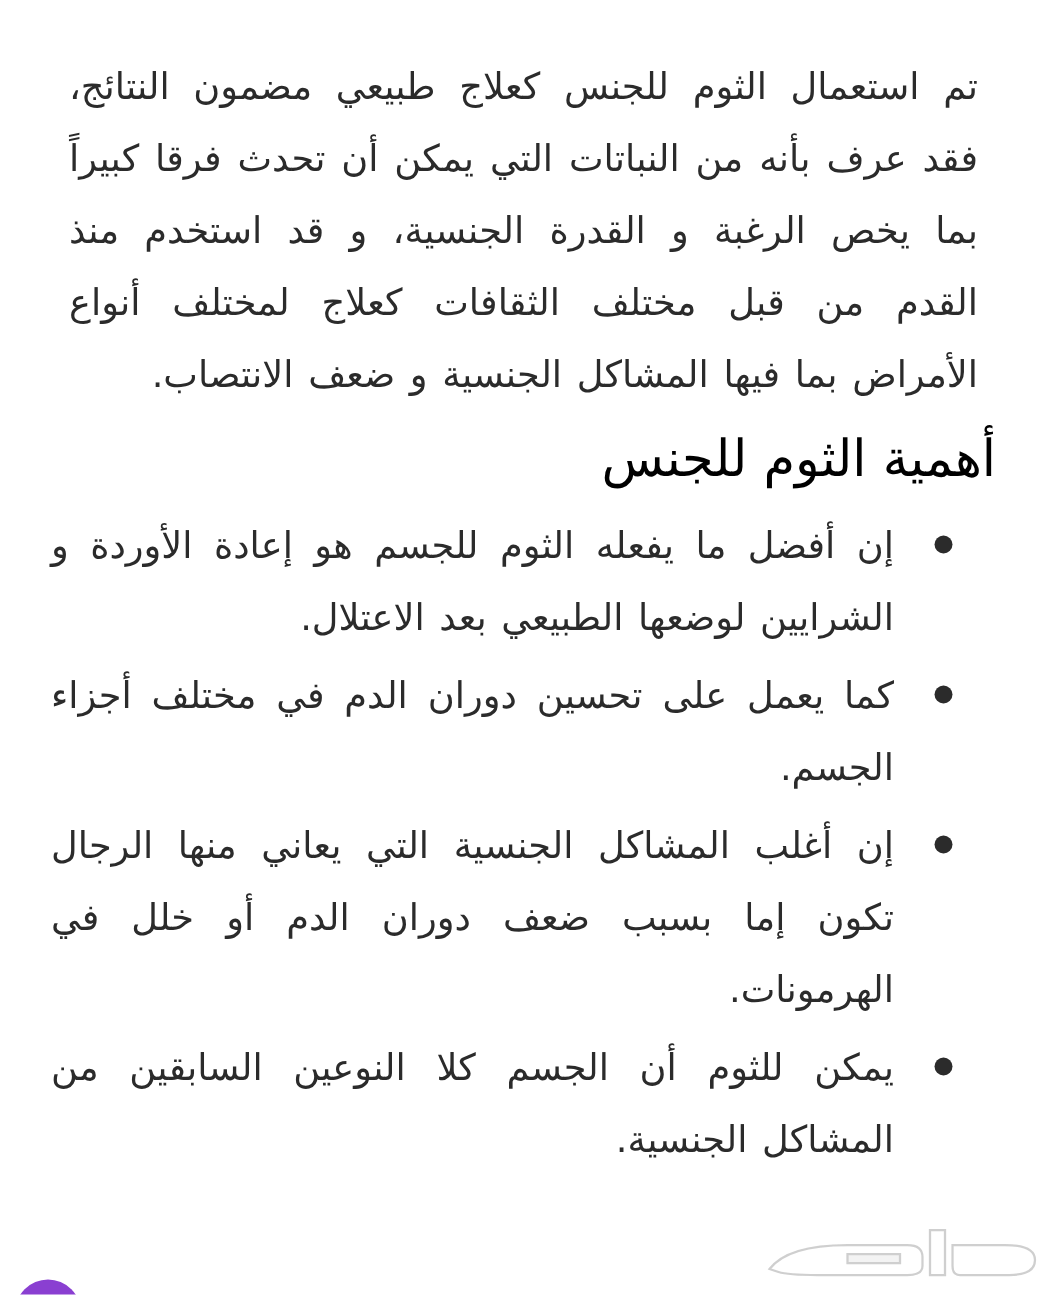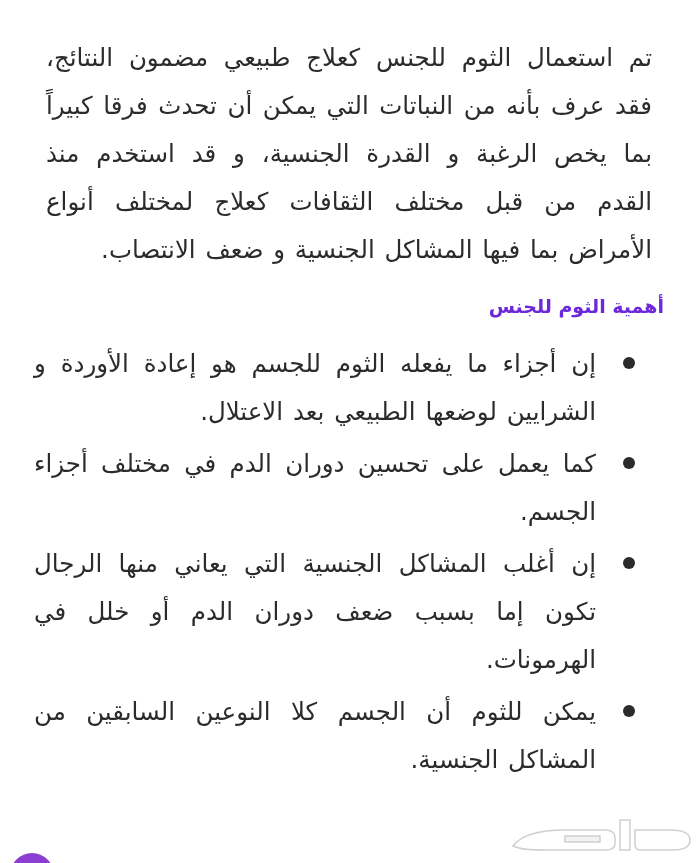--- a/index.html
+++ b/index.html
@@ -25,25 +25,25 @@
     text-align-last: right;
   }
   .para {
     font-size: 24.5px;
     line-height: 48px;
     margin: 12px;
     letter-spacing: 0;
     word-spacing: 2px;
   }
   .heading {
-    font-size: 19px;
-    font-weight: bold;
+    font-size: 34px;
+    font-weight: normal;
     line-height: 40px;
     margin: 12px 0 14px 0;
-    color: #6d28d9;
+    color: #000000;
   }
   .bullets {
     list-style: none;
     margin: 0;
     padding: 0;
   }
   .bullet {
     position: relative;
     padding-right: 68px;
     font-size: 24.5px;
@@ -83,21 +83,21 @@
 <body>
 
 <main class="article">
   <p class="para">تم استعمال الثوم للجنس كعلاج طبيعي مضمون النتائج، فقد عرف بأنه من النباتات التي يمكن أن تحدث فرقا كبيراً بما يخص الرغبة و القدرة الجنسية، و قد استخدم منذ القدم  من قبل مختلف الثقافات كعلاج لمختلف أنواع الأمراض بما فيها المشاكل الجنسية و ضعف الانتصاب.</p>
 
   <h2 class="heading">أهمية الثوم للجنس</h2>
 
   <ul class="bullets">
     <li class="bullet">
       <span class="bullet-dot"></span>
-      <span>إن أجزاء ما يفعله الثوم للجسم هو إعادة الأوردة و الشرايين لوضعها الطبيعي بعد الاعتلال.</span>
+      <span>إن أفضل ما يفعله الثوم للجسم هو إعادة الأوردة و الشرايين لوضعها الطبيعي بعد الاعتلال.</span>
     </li>
     <li class="bullet">
       <span class="bullet-dot"></span>
       <span>كما يعمل على تحسين دوران الدم في مختلف أجزاء الجسم.</span>
     </li>
     <li class="bullet">
       <span class="bullet-dot"></span>
       <span>إن أغلب المشاكل الجنسية التي يعاني منها الرجال تكون إما بسبب ضعف دوران الدم أو خلل في الهرمونات.</span>
     </li>
     <li class="bullet">

